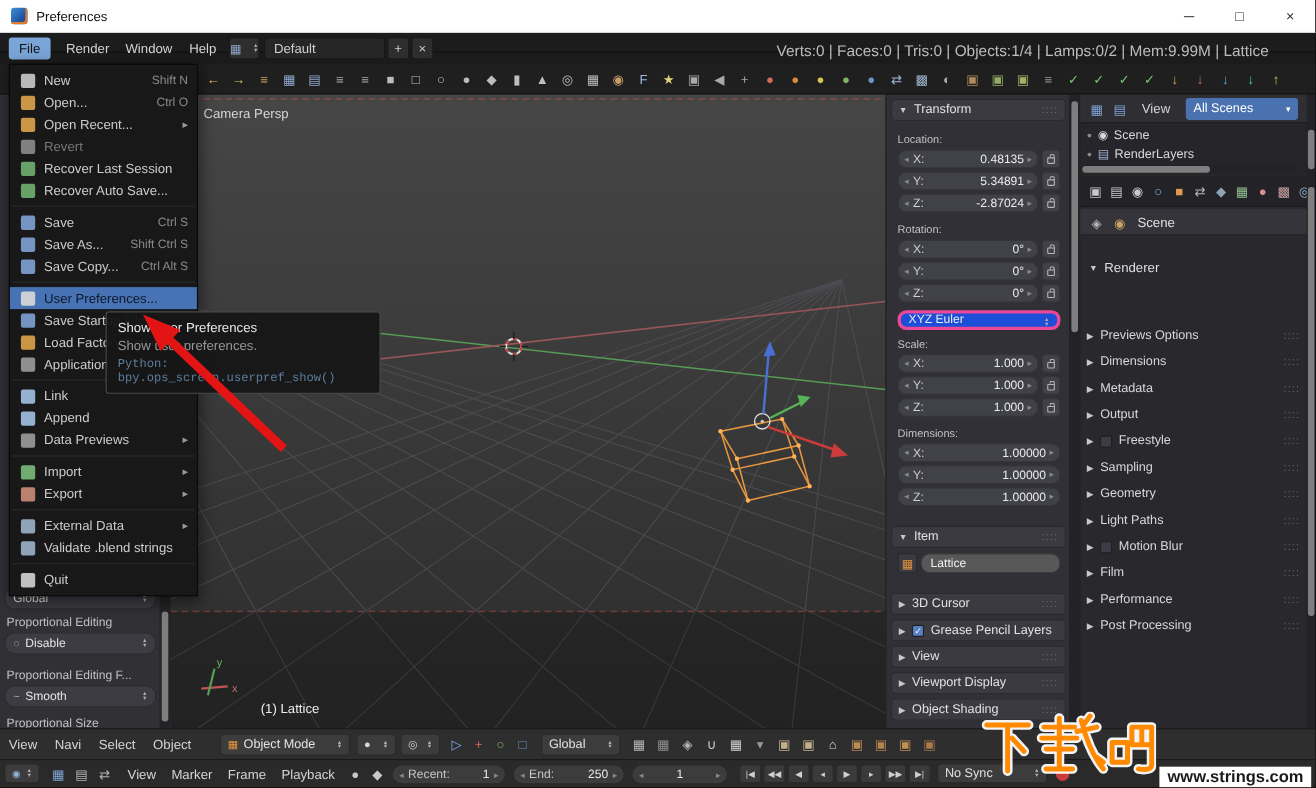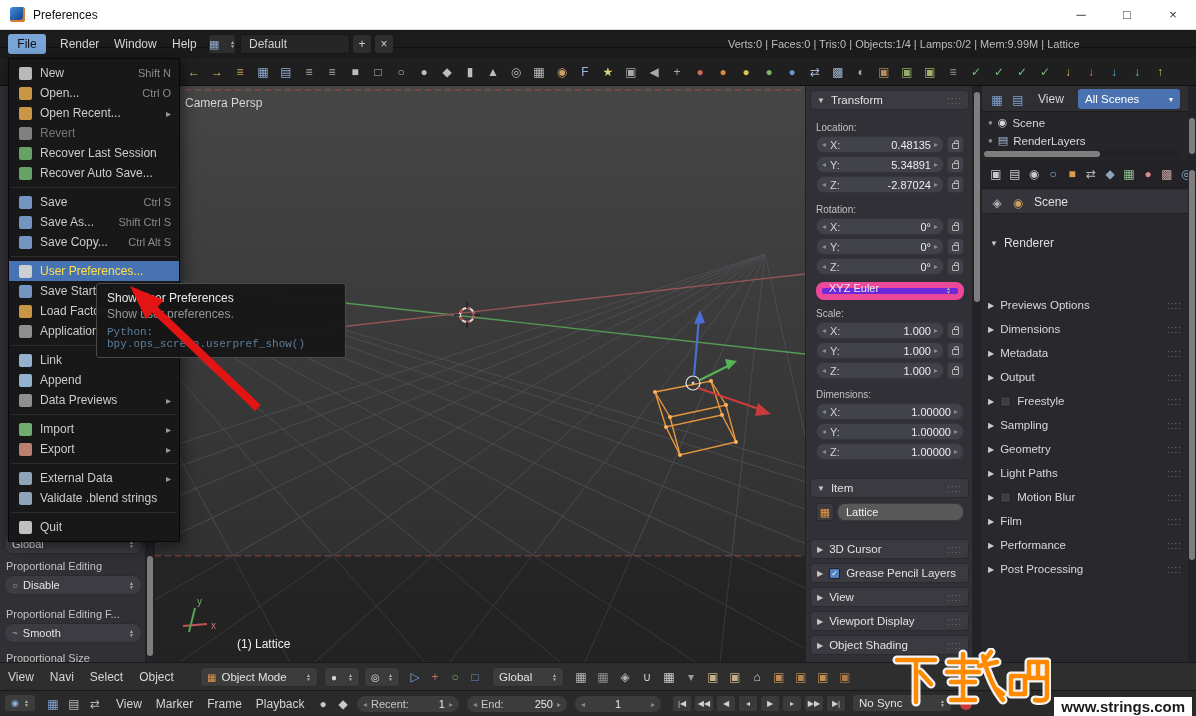--- a/index.html
+++ b/index.html
@@ -13,21 +13,21 @@
 .winbtns{margin-left:auto;display:flex;height:30px}
 .win-btn{width:46px;height:30px;display:flex;align-items:center;justify-content:center;color:#333;font-size:13px}
 
 .menubar{left:0;top:30px;width:1196px;height:18px;background:#1c1c1c;border-bottom:1px solid #101010}
 .mb-file{position:absolute;left:8px;top:4px;width:38px;height:20px;background:#7aa5d8;color:#101010;border-radius:3px;display:flex;align-items:center;justify-content:center}
 .mb-item{position:absolute;top:7px;color:#d5d5d5}
 .layout-btn{position:absolute;left:208px;top:4px;width:28px;height:20px;background:#2e2e2e;border:1px solid #1a1a1a;border-radius:3px;display:flex;align-items:center;justify-content:center;gap:2px}
 .layout-field{position:absolute;left:240px;top:4px;width:110px;height:20px;background:#262626;border:1px solid #171717;border-radius:3px;display:flex;align-items:center;padding:0 8px;color:#cfcfcf}
 .sq-btn{position:absolute;top:4px;width:20px;height:20px;background:#2e2e2e;border:1px solid #1a1a1a;border-radius:3px;display:flex;align-items:center;justify-content:center;color:#cfcfcf}
 .qtab{width:44px;height:20px;background:#2f2f2f;border:1px solid #1c1c1c;border-radius:3px;display:flex;align-items:center;justify-content:center;color:#c8c8c8;font-size:12px;flex:none}
-.stats{position:absolute;left:728px;top:8px;font-size:11px;color:#bdbdbd;white-space:nowrap}
+.stats{position:absolute;left:706px;top:8px;font-size:14px;color:#bdbdbd;white-space:nowrap}
 
 .toolbar{left:0;top:58px;width:1196px;height:28px;background:#1f1f1f;border-bottom:1px solid #0f0f0f}
 .istrip{position:absolute;display:flex;align-items:center;gap:5px}
 .istrip .ic{width:18px;height:18px;display:flex;align-items:center;justify-content:center;font-size:12px;flex:none}
 .btnstrip .ic{background:#3a3a3a;border:1px solid #2a2a2a;border-radius:3px;width:20px;height:17px;font-size:8px;color:#ccc}
 
 .toolshelf{left:0;top:86px;width:146px;height:576px;background:#303035;border-right:1px solid #222}
 .tslabel{position:absolute;left:6px;color:#c2c2c2;font-size:11px}
 .tsdd{position:absolute;left:4px;width:138px;height:20px;background:#3c3c42;border:1px solid #2b2b30;border-radius:9px;display:flex;align-items:center;padding:0 7px;color:#e4e4e4;font-size:11px;gap:5px}
 .scrolltrack{background:#232327}
@@ -44,21 +44,21 @@
 .nlabel{position:absolute;left:10px;color:#c2c2c2;font-size:10px}
 .nfgroup{position:absolute;left:10px;width:148px;display:flex;flex-direction:column;gap:3px}
 .nfrow{display:flex;gap:3px;height:17px}
 .nfield{flex:1;background:#41414a;border:1px solid #34343b;border-radius:8px;display:flex;align-items:center;padding:0 5px;font-size:11px;color:#ececec;min-width:0}
 .fa{color:#8a8a8a;font-size:8px;flex:none}
 .flabel{margin:0 4px;color:#d2d2d2;flex:none}
 .fval{flex:1;text-align:right;margin-right:3px;white-space:nowrap}
 .lockbtn{width:17px;background:#41414a;border:1px solid #34343b;border-radius:4px;display:flex;align-items:center;justify-content:center;flex:none}
 .padlock{width:7px;height:6px;border:1px solid #b5b5b5;border-radius:1px;position:relative;margin-top:3px}
 .padlock::before{content:"";position:absolute;top:-4px;left:.5px;width:3px;height:3px;border:1px solid #b5b5b5;border-bottom:none;border-radius:3px 3px 0 0}
-.ndd{position:absolute;background:#6d28d9;border:6px solid #ec4899;border-radius:8px;display:flex;align-items:flex-end;padding:0 7px;font-size:11px;color:#ececec;height:18px}
+.ndd{position:absolute;background:#1d4ed8;border:3px solid #ec4899;border-radius:8px;display:flex;align-items:flex-end;padding:0 7px;font-size:11px;color:#ececec;height:18px}
 .updown{margin-left:auto;display:flex;flex-direction:column;align-items:center}
 .updown i{font-style:normal;font-size:5px;line-height:4px;color:#b0b0b0}
 .namefield{position:absolute;left:10px;display:flex;gap:3px;height:18px}
 .nameicon{width:18px;height:18px;background:#3a3a40;border:1px solid #2a2a2e;border-radius:3px;display:flex;align-items:center;justify-content:center;color:#e8973f;font-size:11px}
 .nameinput{width:127px;background:#585858;border:1px solid #3a3a3a;border-radius:8px;display:flex;align-items:center;padding:0 8px;color:#f0f0f0;font-size:11px}
 
 .outliner{left:982px;top:86px;width:206px;height:74px;background:#26262a}
 .ol-head{position:absolute;left:0;top:0;width:206px;height:26px;background:#2e2e33;border-bottom:1px solid #1c1c1f}
 .ol-view{position:absolute;left:56px;top:6px;color:#d5d5d5}
 .ol-scope{position:absolute;left:96px;top:3px;width:102px;height:20px;background:#4a72b0;border-radius:3px;color:#fff;display:flex;align-items:center;padding:0 7px;font-size:11.5px}
@@ -78,21 +78,21 @@
 .vheader{left:0;top:662px;width:1196px;height:28px;background:#2e2e2e;border-top:1px solid #191919}
 .mtxt{color:#d5d5d5;font-size:12px;flex:none}
 .hdd{position:absolute;top:4px;height:20px;background:#3c3c3c;border:1px solid #2a2a2a;border-radius:4px;display:flex;align-items:center;padding:0 6px;gap:5px;color:#e2e2e2;font-size:11.5px}
 .timeline{left:0;top:690px;width:1196px;height:26px;background:#2a2a2a;border-top:1px solid #191919}
 .tfield{position:absolute;top:4px;height:18px;background:#3c3c3c;border:1px solid #2a2a2a;border-radius:9px;display:flex;align-items:center;padding:0 6px;font-size:11px;color:#e8e8e8;gap:4px}
 .tfield .lab{color:#c6c6c6}
 .record{position:absolute;top:7px;width:12px;height:12px;border-radius:50%;background:#cc3b3b}
 
 .filemenu{left:8px;top:58px;width:172px;background:#181818;border:1px solid #090909;box-shadow:2px 4px 14px rgba(0,0,0,.55);padding:4px 0;z-index:50}
 .mitem{height:20px;display:flex;align-items:center;padding:0 8px 0 10px;color:#ccc;font-size:12px;white-space:nowrap}
-.mitem.hl{background:#4772b3;color:#fde047}
+.mitem.hl{background:#4772b3;color:#0f172a}
 .mitem.dim{color:#767676}
 .mic{width:13px;height:13px;border-radius:2px;margin-right:8px;flex:none;opacity:.92}
 .mlabel{flex:1;overflow:hidden}
 .msc{color:#8a8a8a;font-size:11px;margin-left:8px}
 .msub{color:#9a9a9a;margin-left:6px;font-size:10px}
 .msep{height:1px;background:#2c2c2c;margin:4px 2px}
 
 .tooltip{left:96px;top:283px;width:250px;background:rgba(23,23,23,.97);border:1px solid #4a4a4a;border-radius:3px;z-index:60;padding:7px 10px}
 .tt-title{color:#e9e9e9;font-size:12px}
 .tt-desc{color:#979797;font-size:12px;margin-top:2px}

